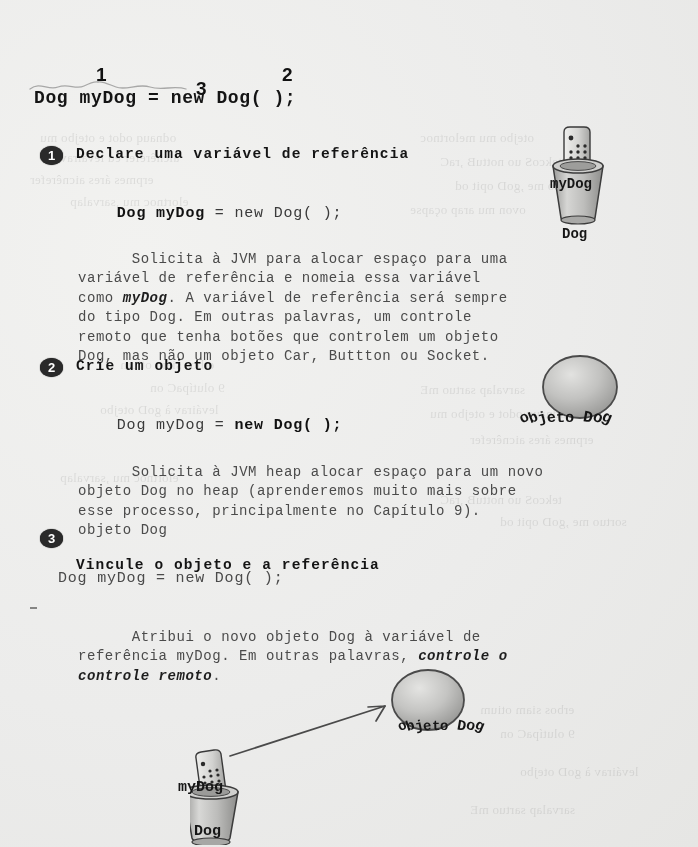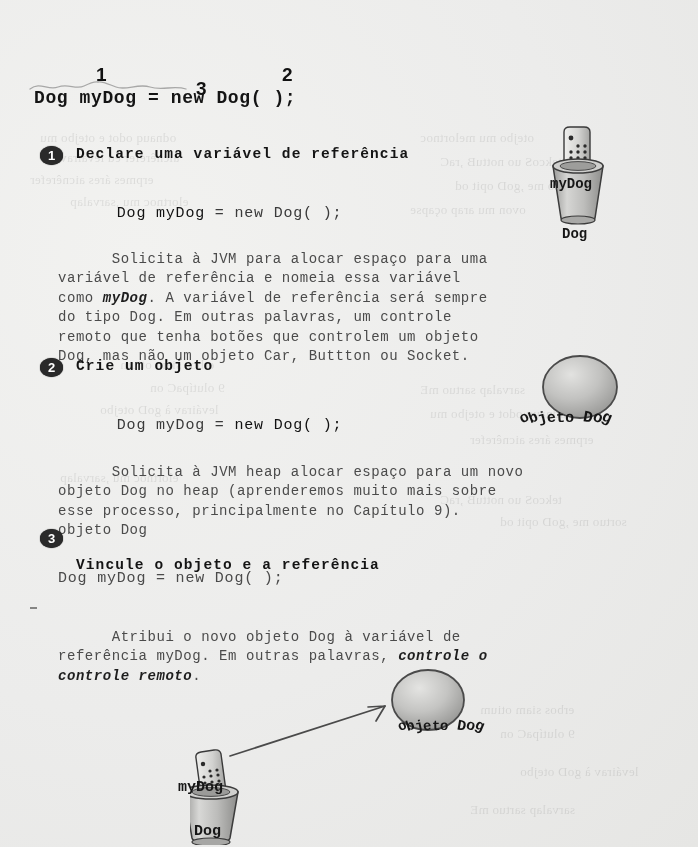--- a/index.html
+++ b/index.html
@@ -98,30 +98,31 @@
     white-space: pre;
   }
   .code {
     position: absolute;
     font-family: "Liberation Mono", monospace;
     font-size: 15px;
     letter-spacing: 0.8px;
     color: #3a3a3a;
     white-space: pre;
   }
-  .code b { color: #111; font-weight: normal; }
+  .code b { color: #111; font-weight: bold; }
   .code.plain { color: #4a4a4a; }
   .para {
     position: absolute;
     font-family: "Liberation Mono", monospace;
     font-size: 14px;
     line-height: 19.5px;
     letter-spacing: 0.55px;
     color: #4b4b4b;
     white-space: pre;
+    margin-left: 20px;
   }
   .para i {
     font-style: italic;
     font-weight: bold;
     color: #1e1e1e;
   }
   .stray-dash {
     position: absolute;
     left: 30px;
     top: 607px;

